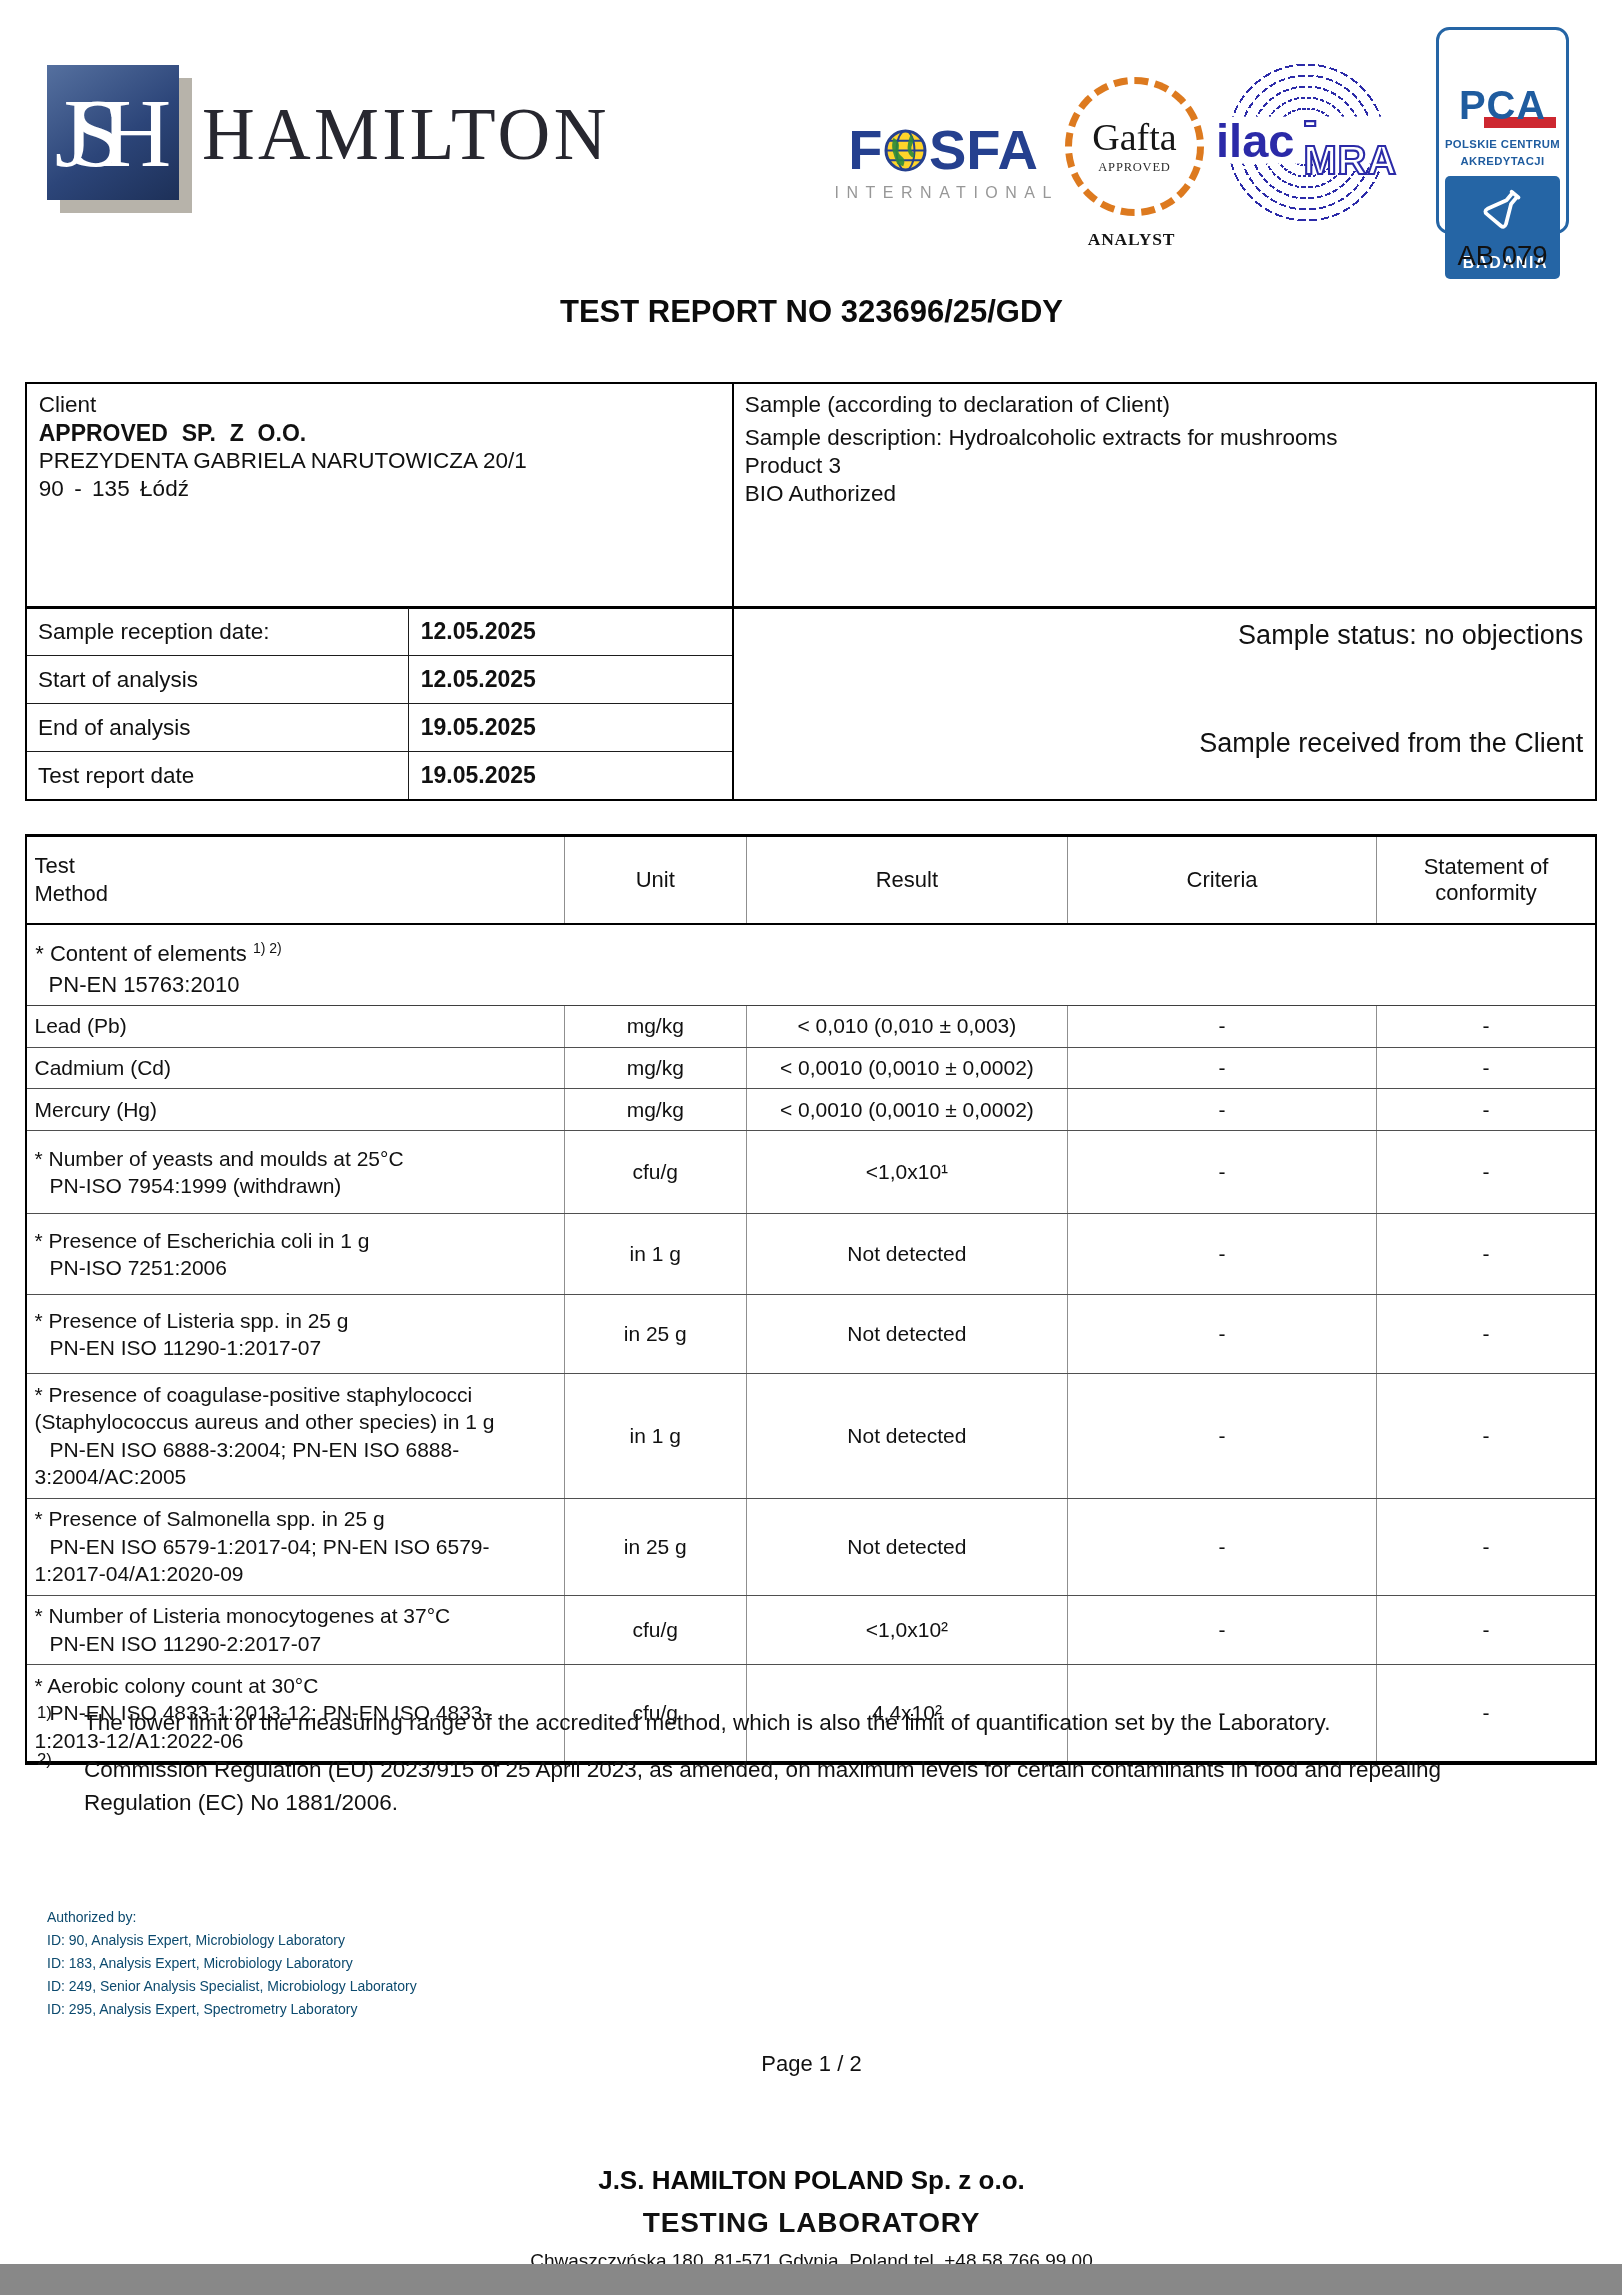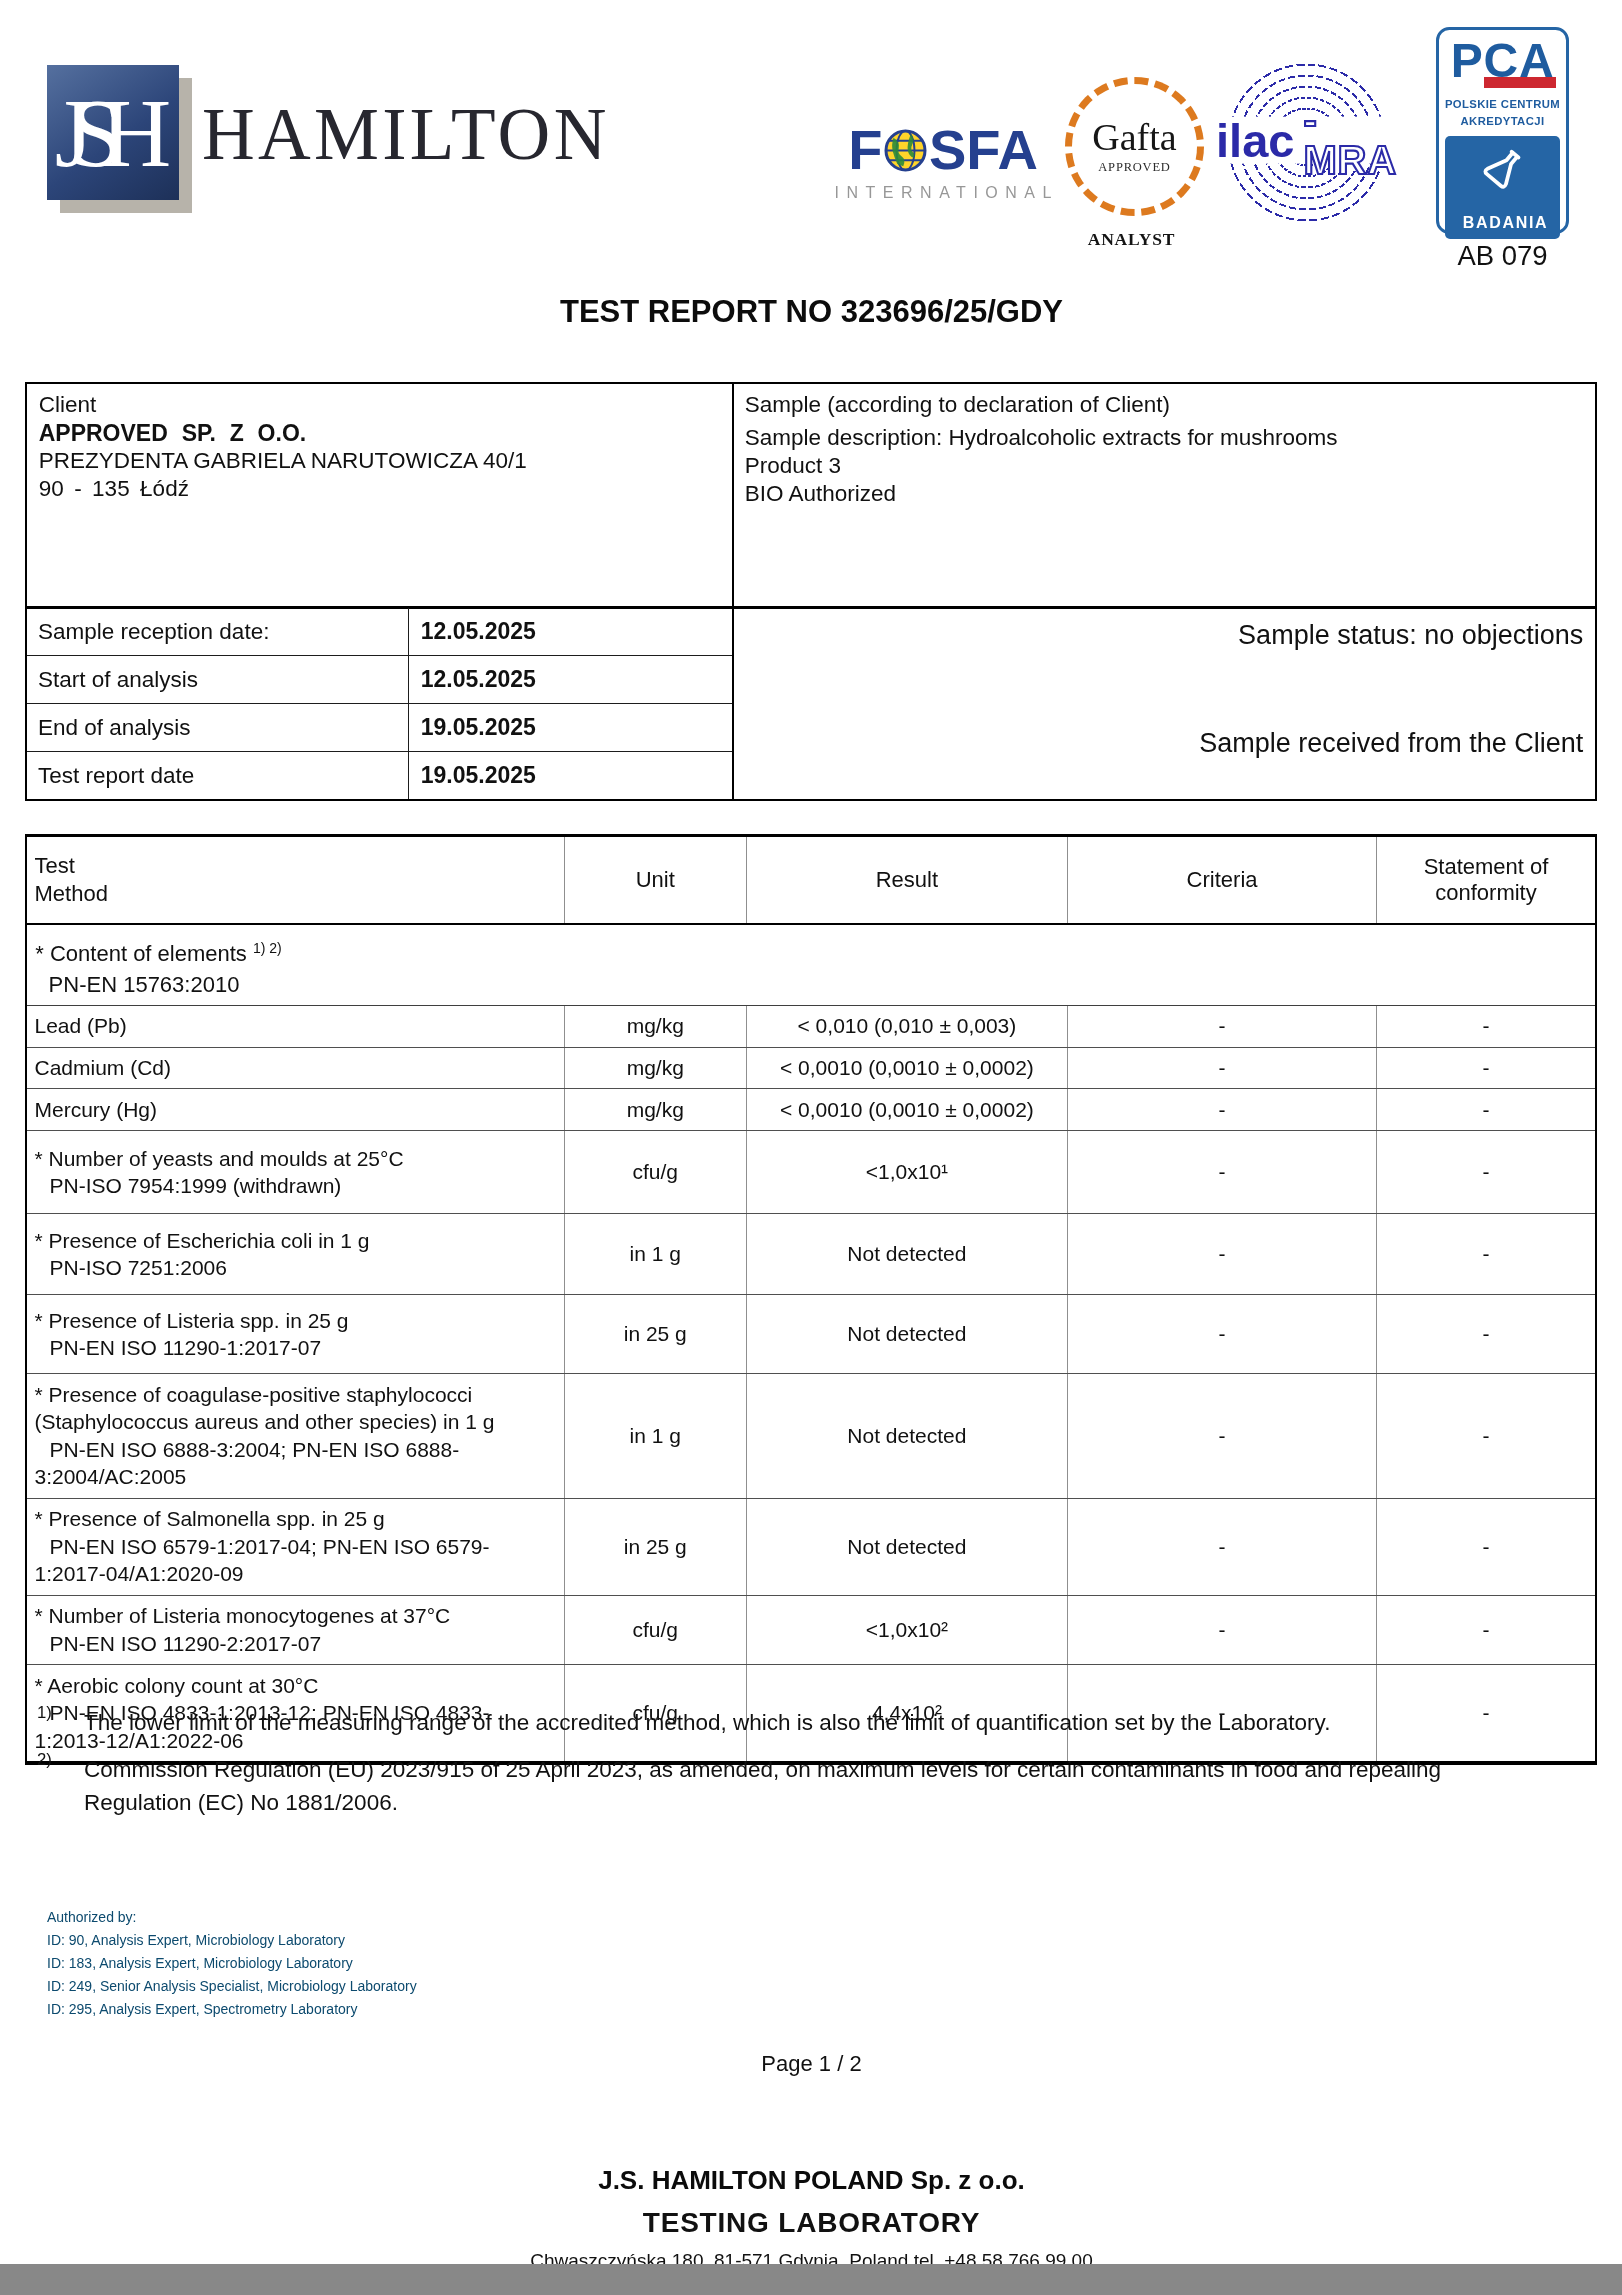--- a/index.html
+++ b/index.html
@@ -45,21 +45,21 @@
   .ilac-band{
     position:absolute; left:-6.7px; right:-6.7px; top:50%; transform:translateY(-56%);
     height:47px; background:#ffffff; display:flex; align-items:center; justify-content:center;
   }
   .ilac-label{font-size:47px; font-weight:700; color:#2b2aa8; line-height:1;}
   .ilac-mra{font-size:40px; font-weight:700; color:#ffffff; -webkit-text-stroke:2.1px #2b2aa8; line-height:1; letter-spacing:0.8px;margin-left:9px;}
   .pca{
     position:absolute; left:1436px; top:27px; width:133px; height:207px; box-sizing:border-box;
     border:3.3px solid #2565a5; border-radius:13.3px; background:#fff; padding-top:6.7px;
   }
-  .pca-letters{text-align:center; font-size:48px; font-weight:700; color:#1f5c9f; letter-spacing:0.8px; line-height:1;}
+  .pca-letters{text-align:center; font-size:40px; font-weight:700; color:#1f5c9f; letter-spacing:0.8px; line-height:1;margin-top:48px;}
   .pca-redbar{width:72px; height:11px; background:#cd2730; margin:-7.5px 10px 0 auto;}
   .pca-sub{margin-top:7.5px; text-align:center; font-size:11.3px; font-weight:700; color:#1f5c9f; letter-spacing:0.4px; line-height:1.5;}
   .pca-blue{
     margin:6.7px 5.8px 0 5.8px; height:103px; background:#2565a5; border-radius:5px;
     display:flex; flex-direction:column; align-items:center; justify-content:space-between;
     padding:6.7px 0 7.5px 0; box-sizing:border-box;
   }
   .pca-flask{transform:rotate(40deg); margin-top:1.7px;}
   .pca-badania{font-size:16px; font-weight:700; color:#fff; letter-spacing:1.7px;padding-left:6px;}
   .ab-number{position:absolute; left:1436px; top:240px; width:133px; text-align:center; font-size:27.5px; color:#111;}
@@ -176,21 +176,21 @@
     </div>
   </div>
   <div class="ab-number">AB 079</div>
 
   <div class="report-title">TEST REPORT NO 323696/25/GDY</div>
 
   <div class="info-table">
     <div class="client-cell">
       <div>Client</div>
       <div class="client-name">APPROVED SP. Z O.O.</div>
-      <div>PREZYDENTA GABRIELA NARUTOWICZA 40/1</div>
+      <div>PREZYDENTA GABRIELA NARUTOWICZA 20/1</div>
       <div class="client-city">90 - 135 Łódź</div>
     </div>
     <div class="sample-cell">
       <div>Sample (according to declaration of Client)</div>
       <div class="sample-desc">Sample description: Hydroalcoholic extracts for mushrooms</div>
       <div>Product 3</div>
       <div>BIO Authorized</div>
     </div>
     <div class="info-hdiv"></div>
     <div class="dates-grid">

